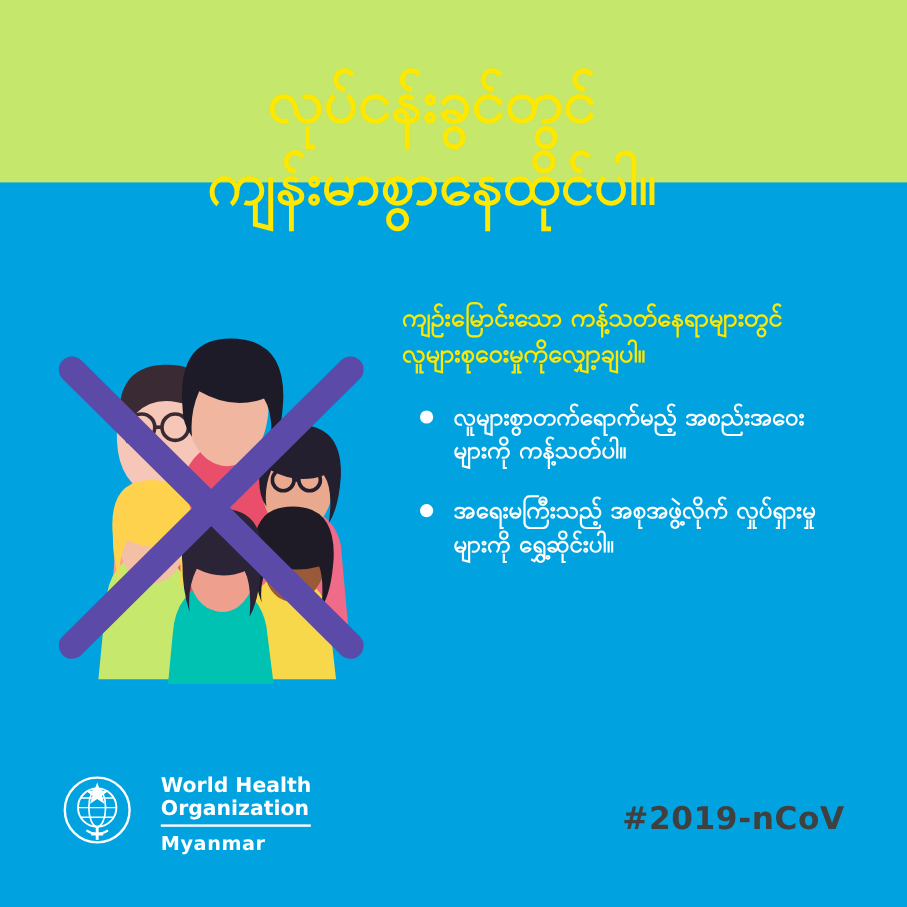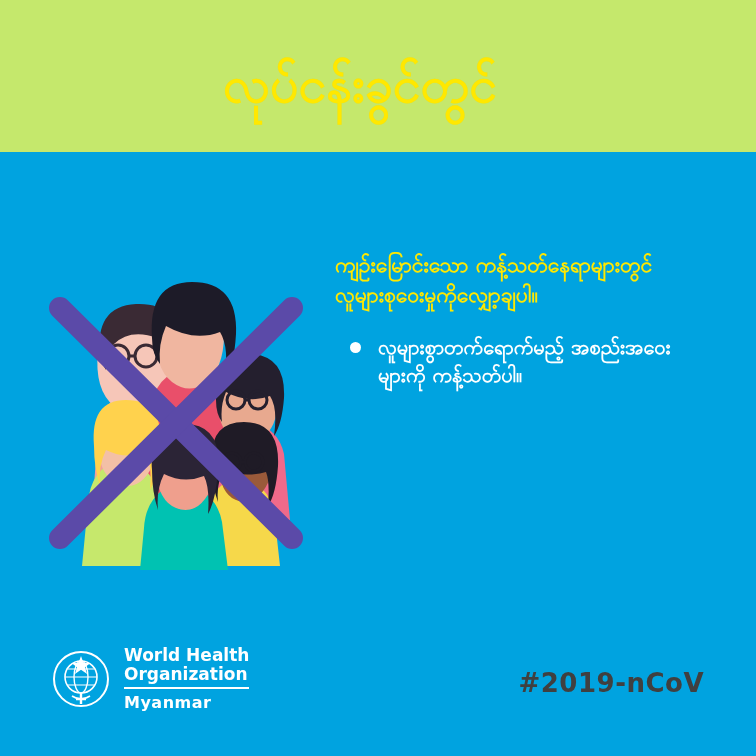--- a/index.html
+++ b/index.html
@@ -95,22 +95,21 @@
     border-radius: 50%;
     background: #ffffff;
   }
 
   
   .who {
     position: absolute;
     left: 52px;
     bottom: 44px;
     display: flex;
-    align-items: center;
-    gap: 14px;
+    gap: 24px;
   }
   .who-logo { width: 58px; height: 58px; }
   .who-text {
     color: #ffffff;
     font-size: 17px;
     line-height: 1.12;
     font-weight: bold;
   }
   .who-text .country {
     display: block;
@@ -137,20 +136,21 @@
 </style>
 </head>
 <body>
 
 <div class="poster">
 
   <div class="banner"></div>
 
   <div class="headline">
     <span class="l1">လုပ်ငန်းခွင်တွင်</span>
+    <span class="l2">ကျန်းမာစွာနေထိုင်ပါ။</span>
   </div>
 
   <div class="illus">
     <svg width="280" height="300" viewBox="0 0 280 300" xmlns="http://www.w3.org/2000/svg">
 
       <g>
 
         <path d="M92 120 q-30 8 -34 42 l-6 80 h88 l-4 -86 q-6 -30 -44 -36 z" fill="#f2a09a"></path>
         <path d="M96 42 q-34 0 -38 38 q-4 40 16 56 q16 12 34 4 q22 -12 22 -50 q0 -42 -34 -48 z" fill="#f6c6b8"></path>
         <path d="M60 88 q-6 -52 36 -54 q44 -2 44 46 q0 16 -6 26 q4 -30 -16 -38 q-28 -10 -44 6 q-10 10 -8 26 q-4 -6 -6 -12z" fill="#3a2a34"></path>
@@ -196,20 +196,21 @@
         <line x1="20" y1="38" x2="252" y2="268"></line>
         <line x1="252" y1="38" x2="20" y2="268"></line>
       </g>
     </svg>
   </div>
 
   <div class="textcol">
     <p class="intro">ကျဉ်းမြောင်းသော ကန့်သတ်နေရာများတွင် လူများစုဝေးမှုကိုလျှော့ချပါ။</p>
     <ul class="bullets">
       <li>လူများစွာတက်ရောက်မည့် အစည်းအဝေးများကို ကန့်သတ်ပါ။</li>
+      <li>အရေးမကြီးသည့် အစုအဖွဲ့လိုက် လှုပ်ရှားမှုများကို ရွှေ့ဆိုင်းပါ။</li>
     </ul>
   </div>
 
   <div class="who">
     <span class="who-logo">
       <svg width="58" height="58" viewBox="0 0 58 58" xmlns="http://www.w3.org/2000/svg">
         <circle cx="29" cy="29" r="27" fill="none" stroke="#ffffff" stroke-width="2"></circle>
         <circle cx="29" cy="27" r="16" fill="none" stroke="#ffffff" stroke-width="1.6"></circle>
         <ellipse cx="29" cy="27" rx="7" ry="16" fill="none" stroke="#ffffff" stroke-width="1.4"></ellipse>
         <path d="M13 27 h32 M15.5 19 h27 M15.5 35 h27" stroke="#ffffff" stroke-width="1.2" fill="none"></path>

